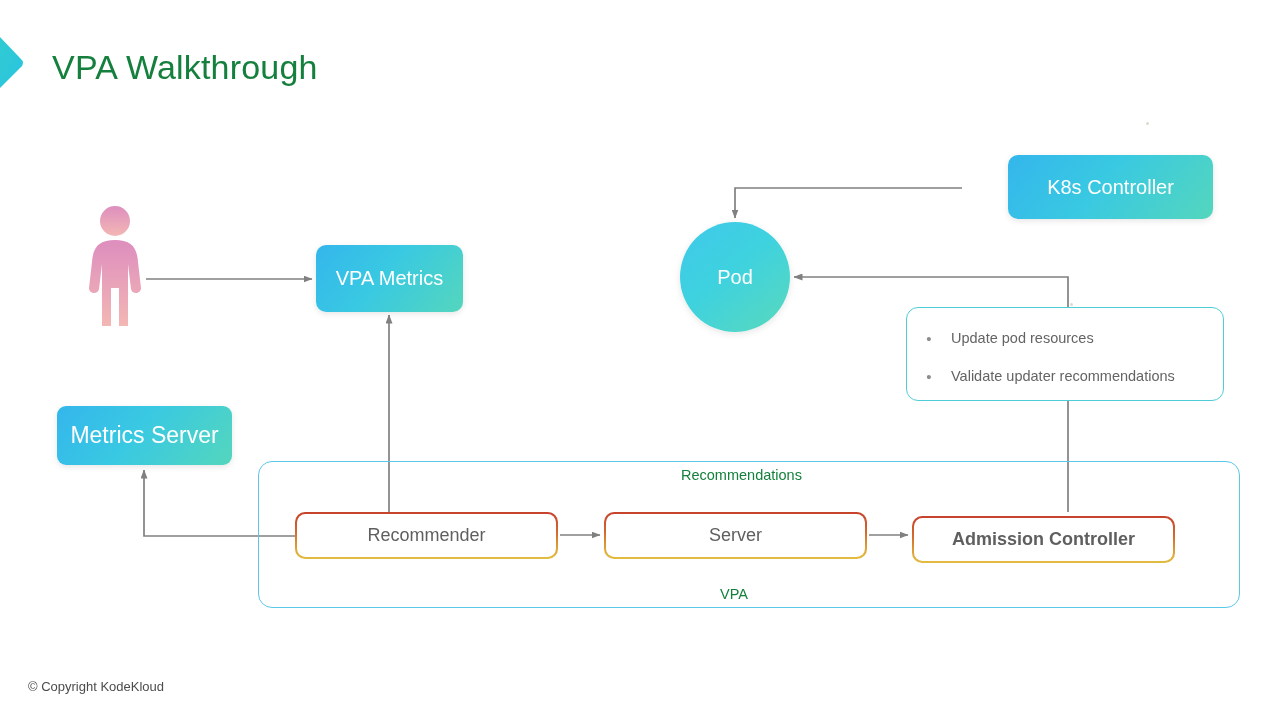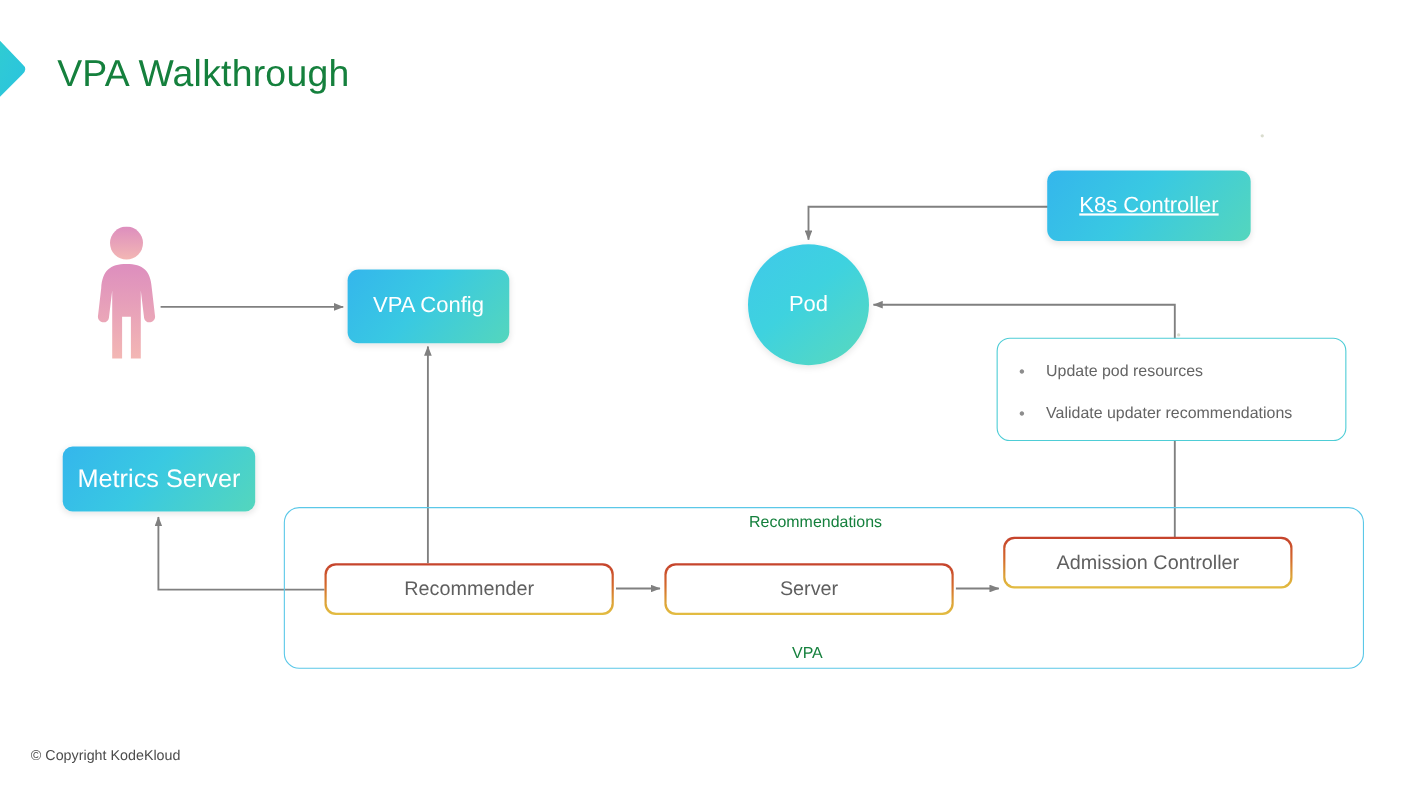--- a/index.html
+++ b/index.html
@@ -52,21 +52,21 @@
     border-radius: 10px;
     display: flex;
     align-items: center;
     justify-content: center;
     color: #ffffff;
     font-size: 20px;
     font-weight: 400;
     box-shadow: 0 2px 6px rgba(0,0,0,0.10);
     background: linear-gradient(128deg, #34b6ec 0%, #39c9e2 45%, #54d6bd 100%);
   }
-  #node-k8s-controller { left: 952px; top: 155px; width: 185px; height: 64px; text-decoration: underline; }
+  #node-k8s-controller { left: 1008px; top: 155px; width: 205px; height: 64px; }
   #node-vpa-config     { left: 316px; top: 245px; width: 147px; height: 67px; }
   #node-metrics-server { left: 57px;  top: 406px; width: 175px; height: 59px;
                          font-size: 23px; border-radius: 9px; }
   
   #node-pod {
     position: absolute;
     left: 680px;
     top: 222px;
     width: 110px;
     height: 110px;
@@ -149,21 +149,21 @@
     background: #ffffff;
     display: flex;
     align-items: center;
     justify-content: center;
     font-size: 18px;
     color: #5f5f5f;
     white-space: nowrap;
   }
   #node-recommender          { left: 295px; top: 512px; width: 263px; height: 47px; text-align: right; }
   #node-updater              { left: 604px; top: 512px; width: 263px; height: 47px; }
-  #node-admission-controller { left: 912px; top: 488px; width: 263px; height: 47px; }
+  #node-admission-controller { left: 912px; top: 516px; width: 263px; height: 47px; font-weight: bold; }
   
   #connectors {
     position: absolute;
     left: 0;
     top: 0;
     width: 1280px;
     height: 720px;
     pointer-events: none;
   }
   .dot-artifact {
@@ -222,21 +222,21 @@
       <linearGradient id="personGrad" x1="0" y1="0" x2="0" y2="1">
         <stop offset="0%" stop-color="#dd8ebe"></stop>
         <stop offset="100%" stop-color="#f3b7b4"></stop>
       </linearGradient>
     </defs>
     <circle cx="31" cy="15" r="15" fill="url(#personGrad)"></circle>
     <path d="M31,34 C16,34 9,40 8,56 L5,82 C5,88 14,89 15,83 L18,58 L18,120 L27,120 L27,82 L35,82 L35,120 L44,120 L44,58 L47,83 C48,89 57,88 57,82 L54,56 C53,40 46,34 31,34 Z" fill="url(#personGrad)"></path>
   </svg>
 
   <div class="grad-box" id="node-vpa-config">
-    <span>VPA Config</span>
+    <span>VPA Metrics</span>
   </div>
 
   <div class="grad-box" id="node-metrics-server">
     <span>Metrics Server</span>
   </div>
 
   <div class="grad-box" id="node-k8s-controller">
     <span>K8s Controller</span>
   </div>
 

